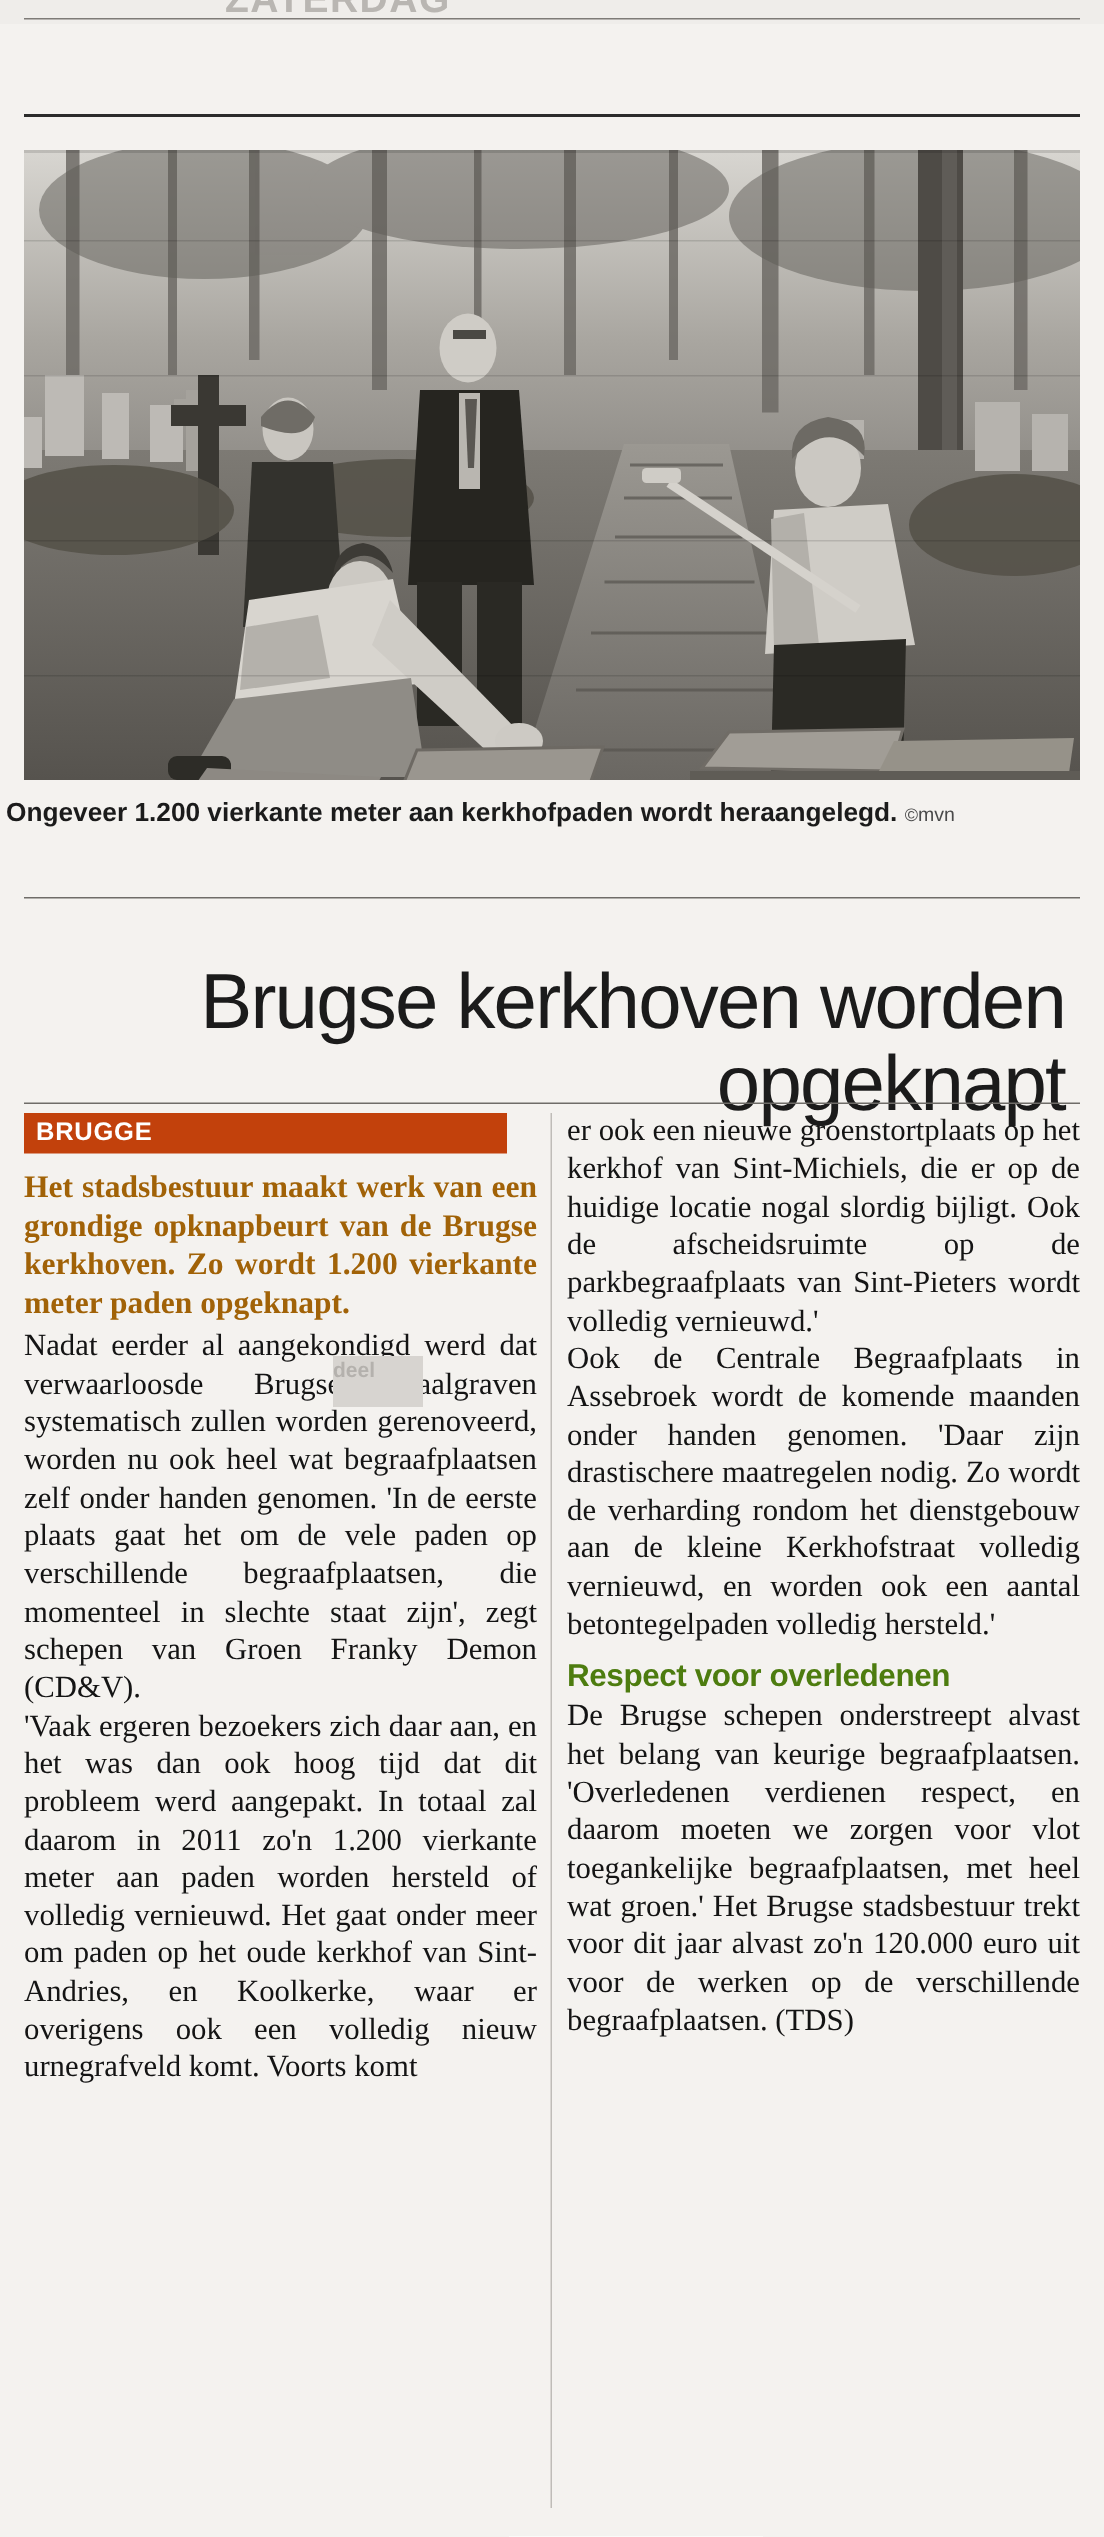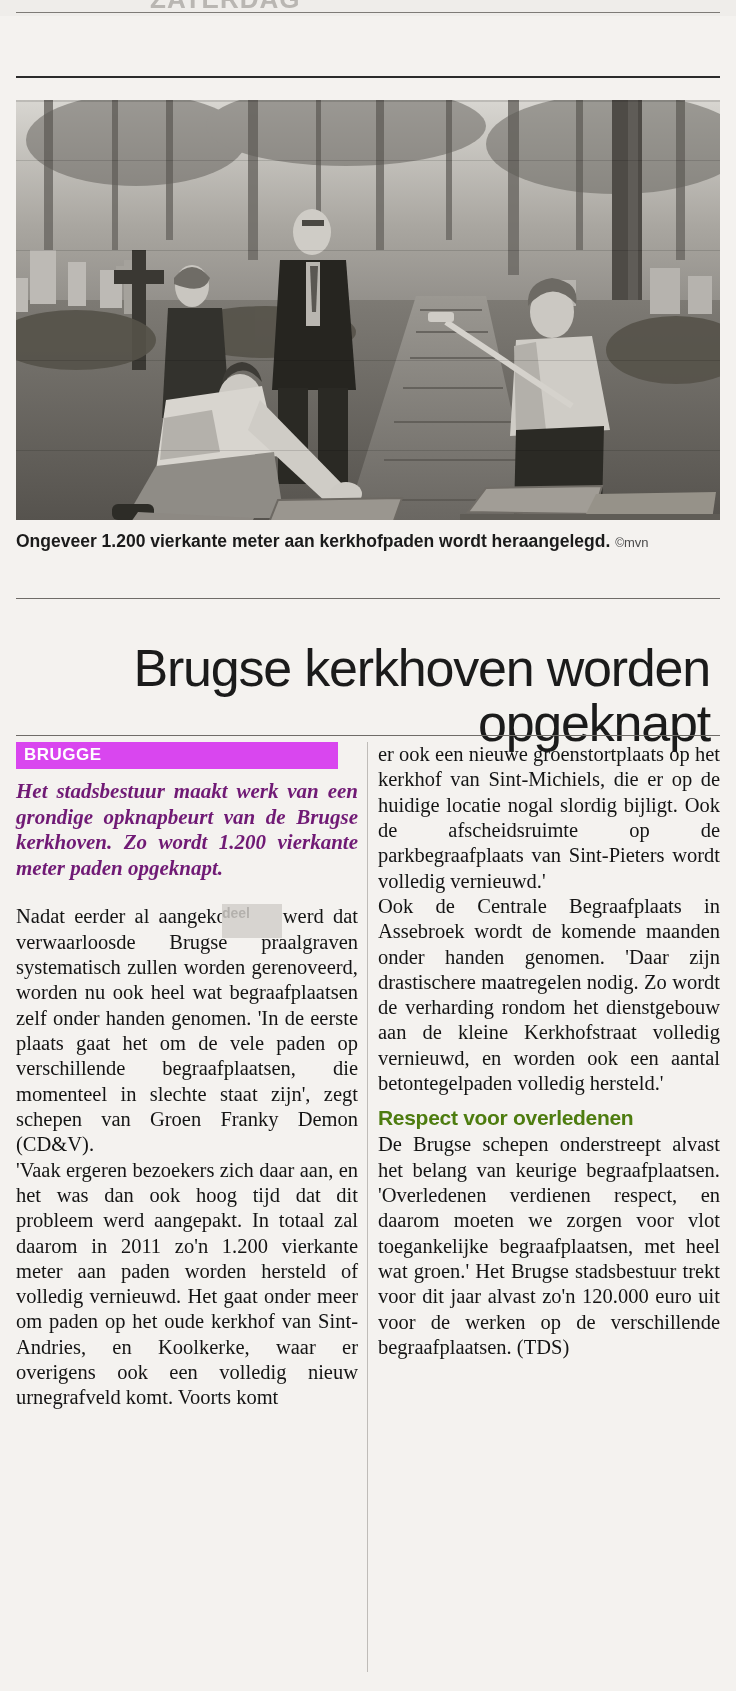--- a/index.html
+++ b/index.html
@@ -88,21 +88,21 @@
     height: 420px;
     overflow: hidden;
     background: #6d6b66;
   }
   .photo svg { display: block; }
 
   
   .caption {
     position: absolute;
     top: 530px;
-    left: 16px;
+    left: 4px;
     width: 640px;
     font-family: "Liberation Sans", sans-serif;
     font-weight: bold;
     font-size: 17.5px;
     line-height: 1.35;
     color: #1b1b1b;
   }
   .caption .credit {
     font-weight: normal;
     font-size: 13px;
@@ -147,41 +147,40 @@
     position: absolute;
     top: 742px;
     left: 367px;
     width: 1px;
     height: 930px;
     background: #bfbcb8;
   }
 
   .kicker {
     display: block;
-    background: #d946ef;
+    background: #c2410c;
     color: #ffffff;
     font-family: "Liberation Sans", sans-serif;
     font-weight: bold;
     font-size: 17px;
     letter-spacing: 0.5px;
     padding: 3px 8px 4px 8px;
     width: 322px;
     box-sizing: border-box;
     margin-bottom: 10px;
   }
 
   .lead {
     font-family: "Liberation Serif", serif;
     font-weight: bold;
     font-size: 21px;
     line-height: 1.22;
     text-align: justify;
-    margin: 0 0 23px 0;
-    color: #701a75;
-    font-style: italic;
+    margin: 0 0 4px 0;
+    color: #a16207;
   }
 
   p.body {
     font-family: "Liberation Serif", serif;
     font-size: 20.5px;
     line-height: 1.235;
     text-align: justify;
     margin: 0;
     color: #141414;
     hyphens: auto;

